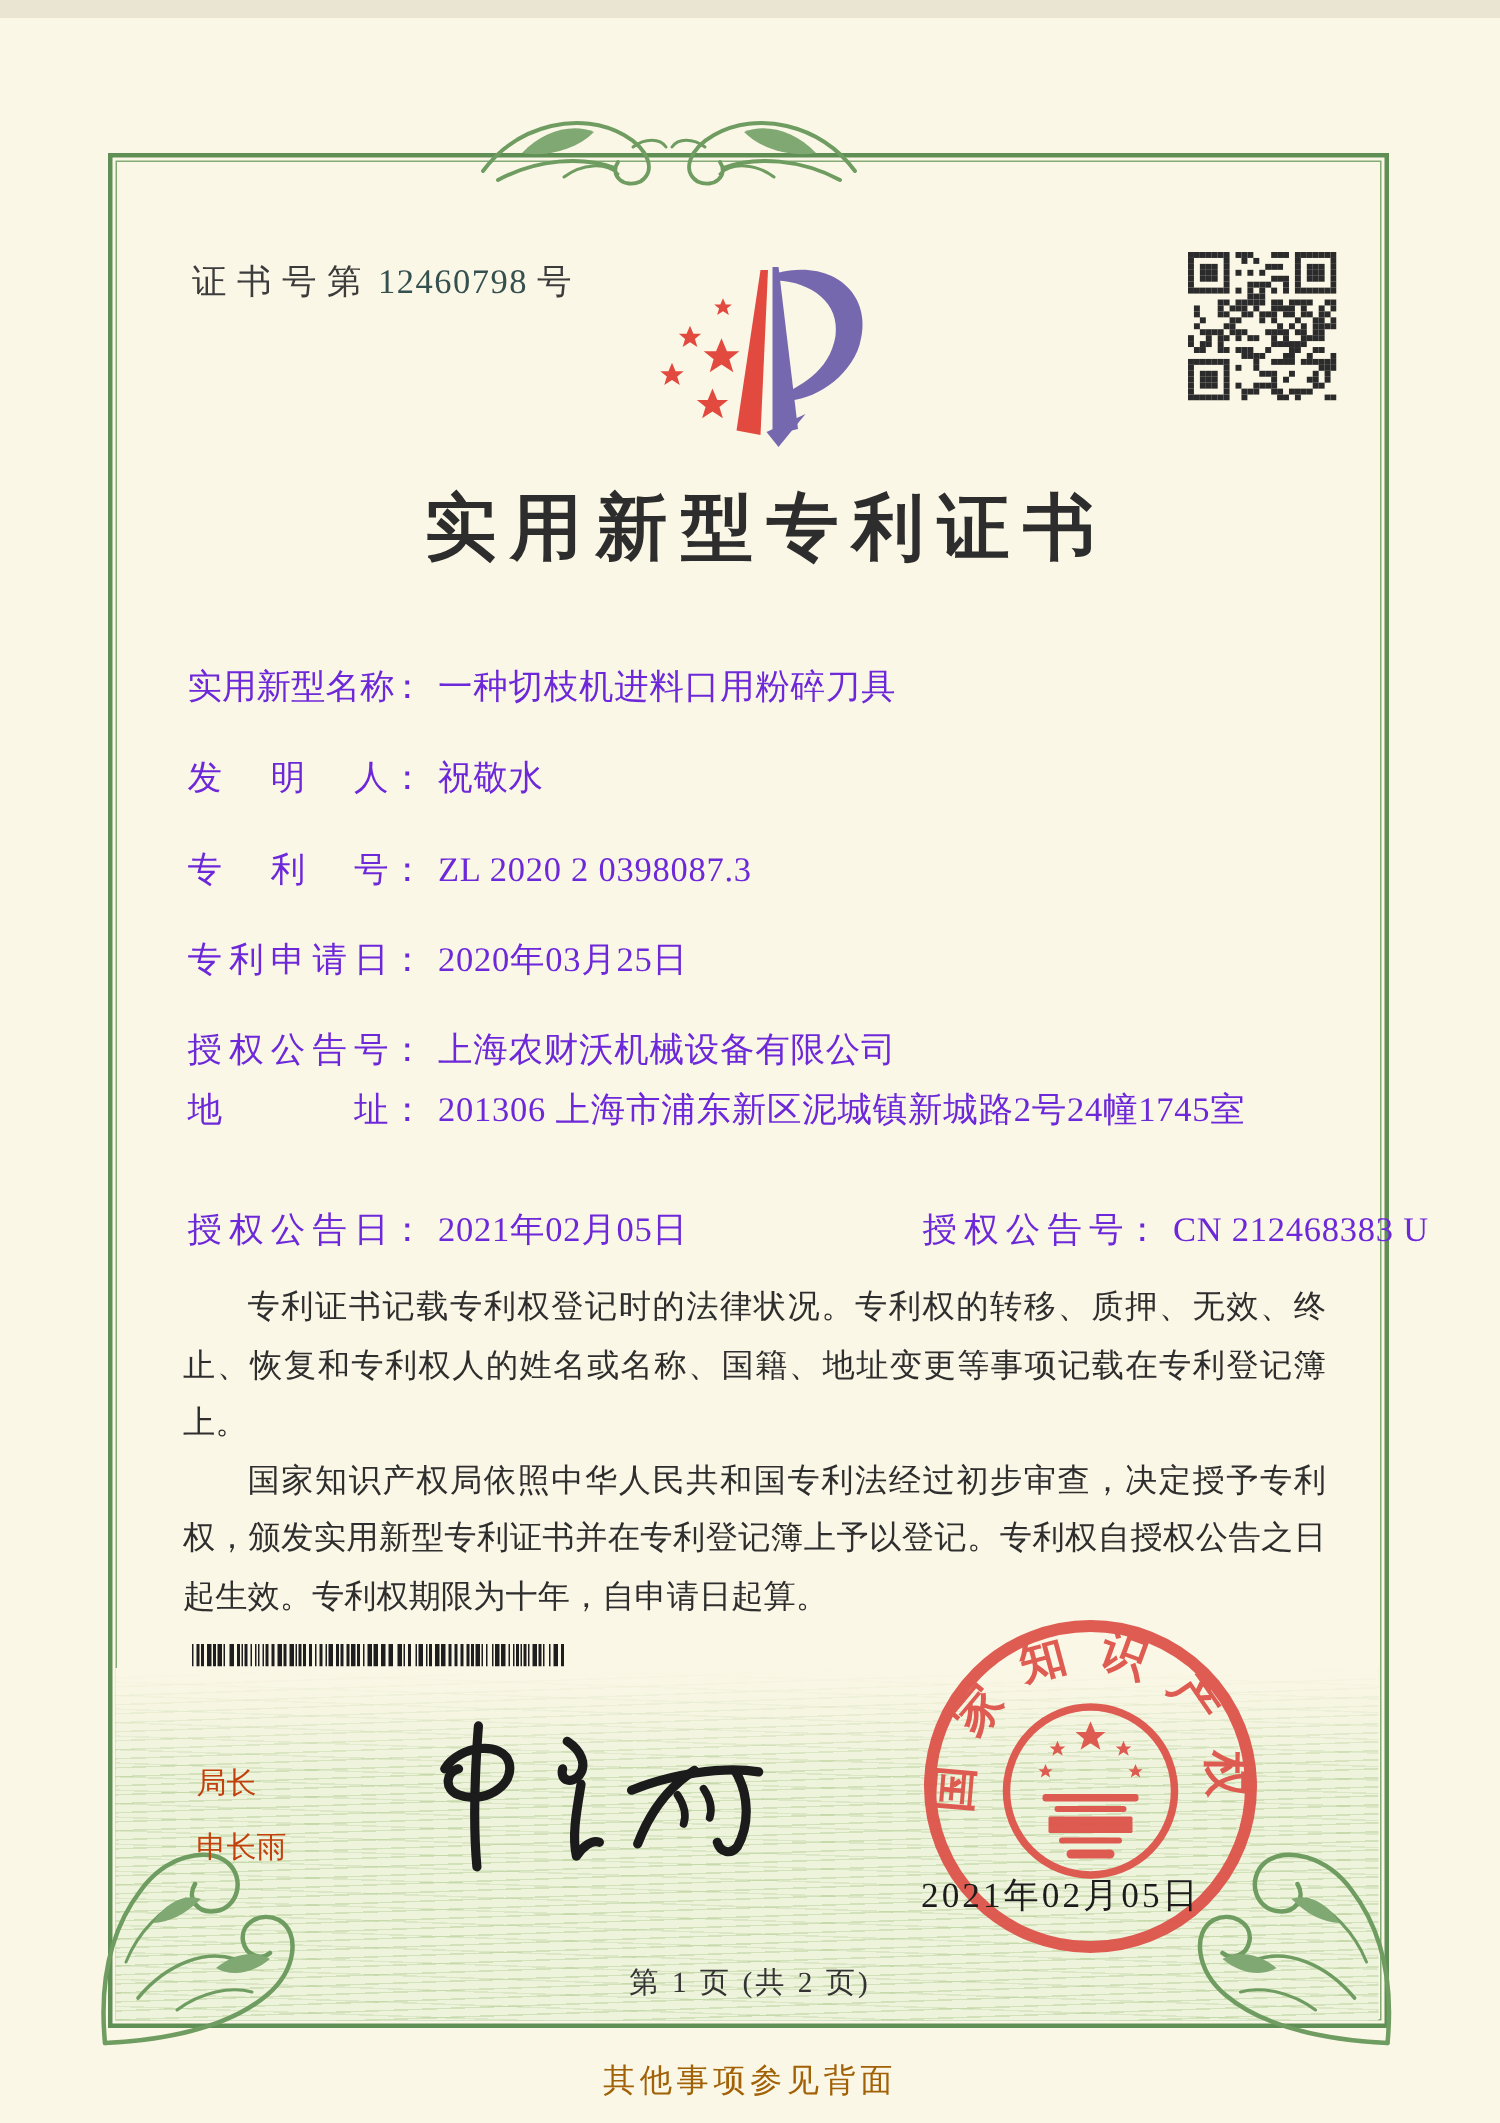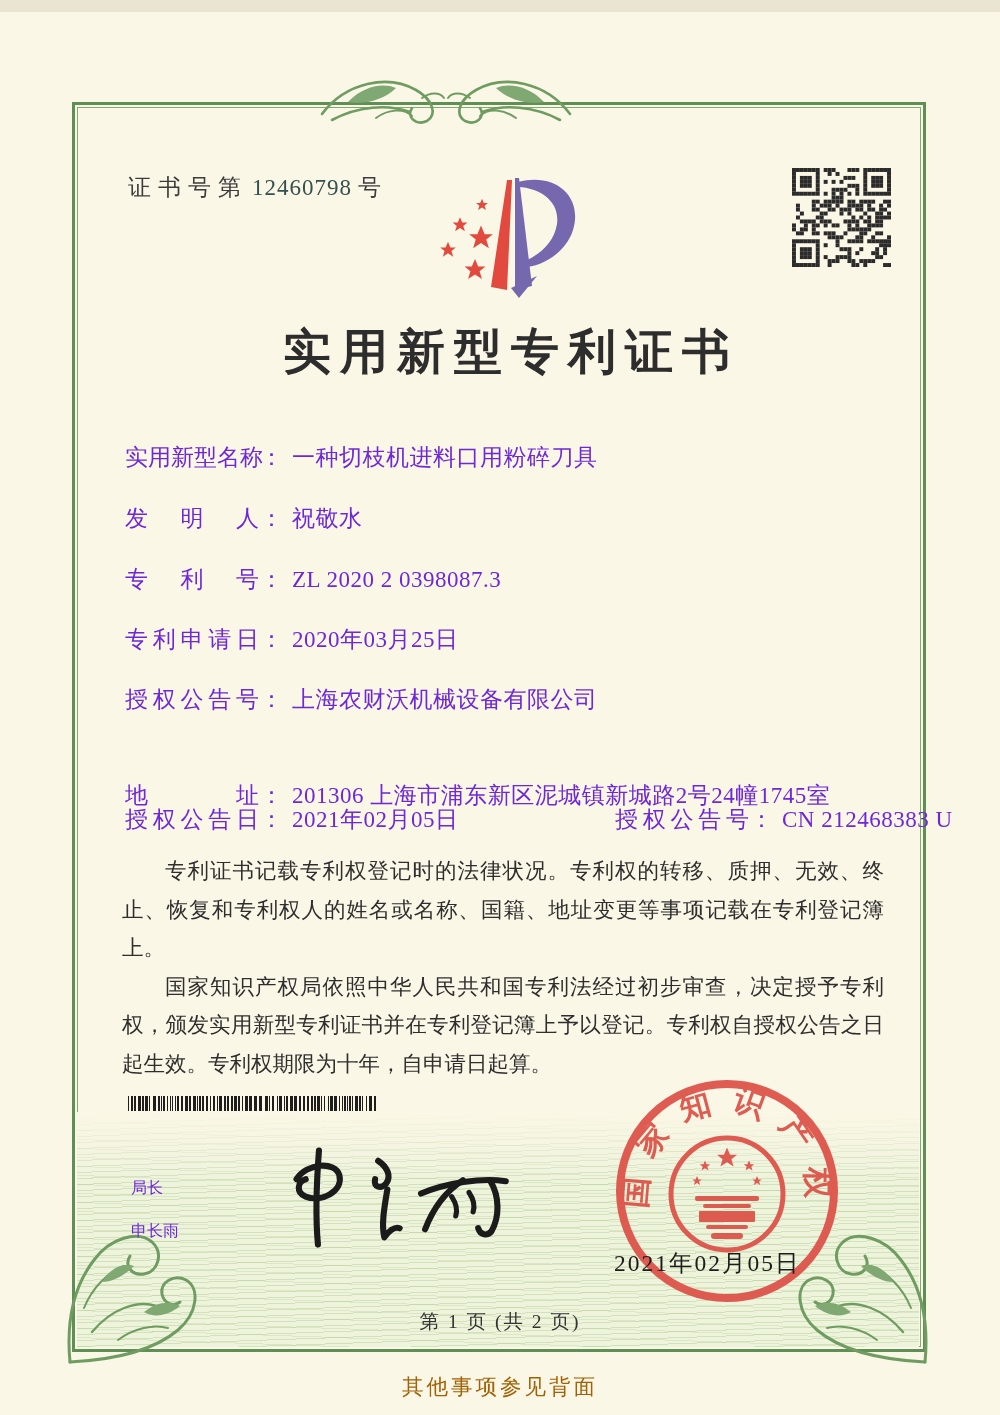--- a/index.html
+++ b/index.html
@@ -35,21 +35,21 @@
   .row .lbl{display:inline-block;width:134px;text-align:justify;text-align-last:justify;}
   .row .colon{margin-left:1px;}
   .row .val{margin-left:9px;letter-spacing:.5px;}
   .row2{position:absolute;left:490px;top:0;}
   
   .body-text{position:absolute;left:122px;top:840px;width:762px;z-index:2;
     font-size:21.5px;line-height:38.5px;color:#2e2e2e;text-align:justify;}
   .body-text p{margin:0;text-indent:2em;}
   
   .barcode{position:absolute;left:128px;top:1084px;width:250px;height:15px;z-index:2;}
-  .officials{position:absolute;left:131px;top:1156px;z-index:2;font-size:16px;line-height:43px;color:#6d28d9;font-family:Liberation Mono, monospace;}
+  .officials{position:absolute;left:131px;top:1156px;z-index:2;font-size:20px;line-height:43px;color:#c2410c;}
   .signature{position:absolute;left:272px;top:1122px;width:245px;height:118px;z-index:2;}
   .seal{position:absolute;left:608px;top:1060px;width:238px;height:238px;z-index:3;opacity:.92;}
   .seal-date{position:absolute;left:614px;top:1235px;z-index:4;font-size:23.5px;letter-spacing:2px;color:#1c1c1c;white-space:nowrap;}
   .page-info{position:absolute;left:0;right:0;top:1296px;z-index:2;text-align:center;font-size:19.5px;letter-spacing:2px;color:#333;}
   .back-note{position:absolute;left:0;right:0;top:1360px;z-index:2;text-align:center;font-size:21.5px;letter-spacing:3px;color:#a16207;}
   
   .ornament-top{position:absolute;left:318px;top:50px;width:256px;height:74px;z-index:2;}
   .flourish{position:absolute;width:165px;height:160px;z-index:2;}
   .flourish.bl{left:58px;top:1198px;}
   .flourish.br{left:772px;top:1198px;transform:scaleX(-1);}
@@ -435,21 +435,21 @@
   </div>
   <div class="row" style="top:552px">
     <span class="lbl">专利号</span><span class="colon">：</span><span class="val">ZL 2020 2 0398087.3</span>
   </div>
   <div class="row" style="top:612px">
     <span class="lbl">专利申请日</span><span class="colon">：</span><span class="val">2020年03月25日</span>
   </div>
   <div class="row" style="top:672px">
     <span class="lbl">授权公告号</span><span class="colon">：</span><span class="val">上海农财沃机械设备有限公司</span>
   </div>
-  <div class="row" style="top:768px">
+  <div class="row" style="top:712px">
     <span class="lbl">地址</span><span class="colon">：</span><span class="val">201306 上海市浦东新区泥城镇新城路2号24幢1745室</span>
   </div>
   <div class="row" style="top:792px">
     <span class="lbl">授权公告日</span><span class="colon">：</span><span class="val">2021年02月05日</span>
     <span class="row2">
       <span class="lbl">授权公告号</span><span class="colon">：</span><span class="val">CN 212468383 U</span>
     </span>
   </div>
 
   <div class="body-text">

